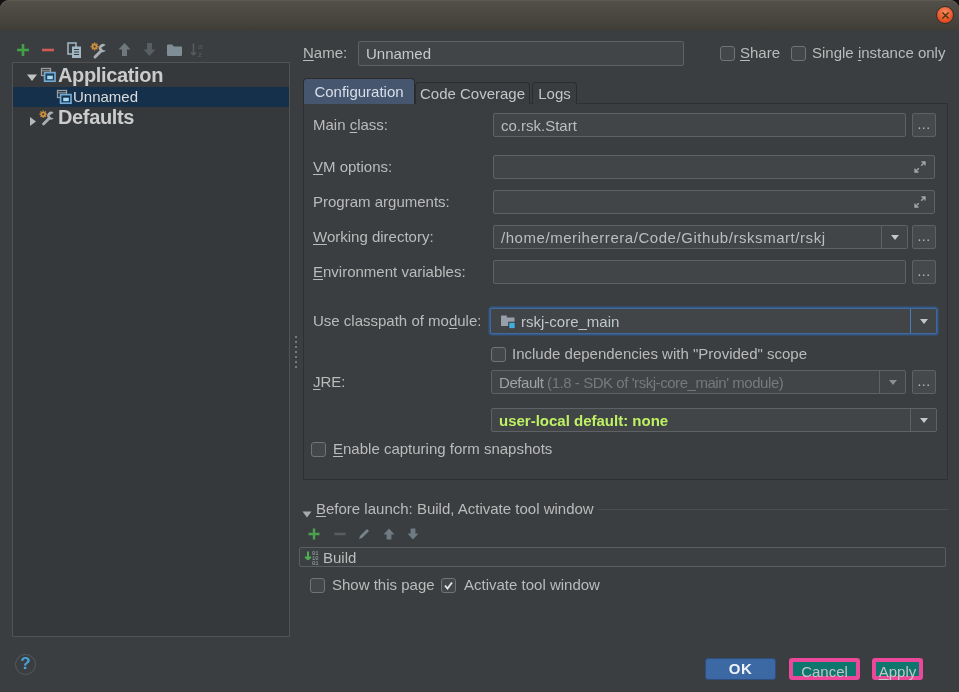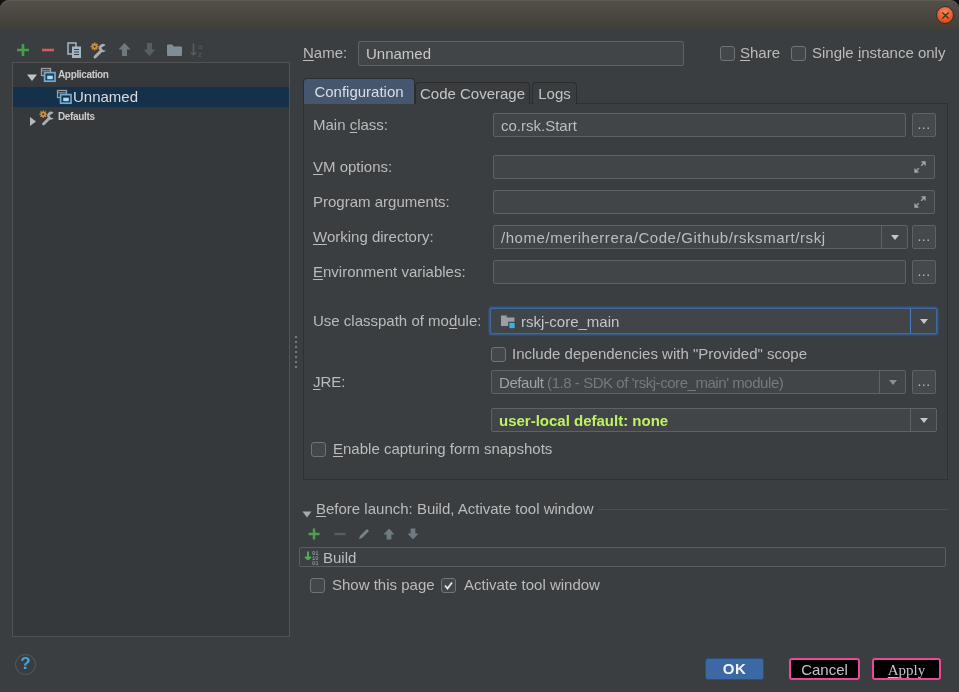--- a/index.html
+++ b/index.html
@@ -12,25 +12,25 @@
 u{text-decoration:underline;text-underline-offset:2px;}
 .fld{position:absolute;background:#414547;border:1px solid #5e6264;border-radius:2px;box-sizing:border-box;display:flex;align-items:center;padding:0 7px;color:#bdbdbd;white-space:nowrap;overflow:hidden;}
 .dots{position:absolute;width:24px;height:24px;background:#46494b;border:1px solid #5e6264;border-radius:2px;box-sizing:border-box;color:#b8b8b8;text-align:center;line-height:21px;font-size:14px;letter-spacing:0.5px;}
 .arrowsec{position:absolute;right:0;top:0;bottom:0;width:25px;border-left:1px solid #5e6264;display:flex;align-items:center;justify-content:center;}
 .tri{width:0;height:0;border-left:4px solid transparent;border-right:4px solid transparent;border-top:5px solid #c3c7ca;}
 .cb{position:absolute;width:13px;height:13px;background:#43474a;border:1px solid #6f7577;border-radius:3px;box-sizing:content-box;}
 .cbl{position:absolute;height:15px;line-height:15px;color:#bbbbbb;white-space:nowrap;}
 .exp{position:absolute;right:6px;top:4px;}
 #treepanel{position:absolute;left:12px;top:62px;width:278px;height:575px;background:#36393b;border:1px solid #525252;box-sizing:border-box;}
 #treesel{position:absolute;left:13px;top:87px;width:276px;height:20px;background:#14304a;}
-.treelbl{position:absolute;font-weight:bold;color:#cbcbcb;height:20px;line-height:20px;font-size:10px;letter-spacing:-0.35px;}
+.treelbl{position:absolute;font-weight:bold;color:#cbcbcb;height:20px;line-height:20px;font-size:20px;letter-spacing:-0.35px;}
 #tabsel{position:absolute;left:303px;top:78px;width:112px;height:26px;background:#46566f;border:1px solid #2a2c2e;border-bottom:none;border-radius:4px 4px 0 0;box-sizing:border-box;color:#d8dee8;text-align:center;line-height:25px;}
 .tab{position:absolute;top:82px;height:22px;background:#3a3d3f;border:1px solid #2a2c2e;border-bottom:none;border-radius:4px 4px 0 0;box-sizing:border-box;color:#c4c4c4;text-align:center;line-height:21px;}
 #content{position:absolute;left:303px;top:103px;width:645px;height:377px;border:1px solid #2e3032;box-sizing:border-box;border-top:1px solid #2e3032;}
-.btn{position:absolute;height:22px;background:#000000;border:2px solid #ec4899;border-radius:3px;box-sizing:border-box;color:#c4c4c4;text-align:center;line-height:20px;}
+.btn{position:absolute;height:22px;background:#0f766e;border:4px solid #ec4899;border-radius:3px;box-sizing:border-box;color:#c4c4c4;text-align:center;line-height:20px;}
 #okbtn{background:#3c68a4;border:1px solid #2d4e7e;color:#eef3f8;font-weight:bold;}
 .sep{position:absolute;height:1px;background:#4d4d4d;}
 .gray{color:#7f8284;}
 </style></head>
 <body>
 <div id="stage">
 <div id="win"></div>
 <div id="titlebar"></div>
 <div id="closebtn">
       <svg width="9" height="9">
@@ -222,16 +222,16 @@
 <span class="cb" style="left:441px;top:578px;">
       <svg width="13" height="13" style="position:absolute;left:0;top:0;">
         <path d="M3 6.5 L5.5 9.5 L10 3.5" stroke="#e8e8e8" stroke-width="1.8" fill="none"></path>
       </svg>
     </span>
 <div class="cbl" style="left:464px;top:577px;">Activate tool window</div>
 
 <div class="abs" style="left:15px;top:654px;width:21px;height:21px;border:1.5px solid #565b5e;border-radius:50%;box-sizing:border-box;"></div>
 <div class="abs" style="left:15px;top:654px;width:21px;height:21px;text-align:center;line-height:20px;color:#46a3dc;font-weight:bold;font-size:17px;">?</div>
 
-<div class="btn" id="okbtn" style="left:705px;top:658px;width:59px;letter-spacing:0.6px;">OK</div>
+<div class="btn" id="okbtn" style="left:705px;top:658px;width:71px;letter-spacing:0.6px;">OK</div>
 <div class="btn" style="left:789px;top:658px;width:71px;">Cancel</div>
-<div class="btn" style="left:872px;top:658px;width:69px;font-family:Liberation Serif, serif;"><u>A</u>pply</div>
+<div class="btn" style="left:872px;top:658px;width:51px;"><u>A</u>pply</div>
 </div>
 
 </body></html>

